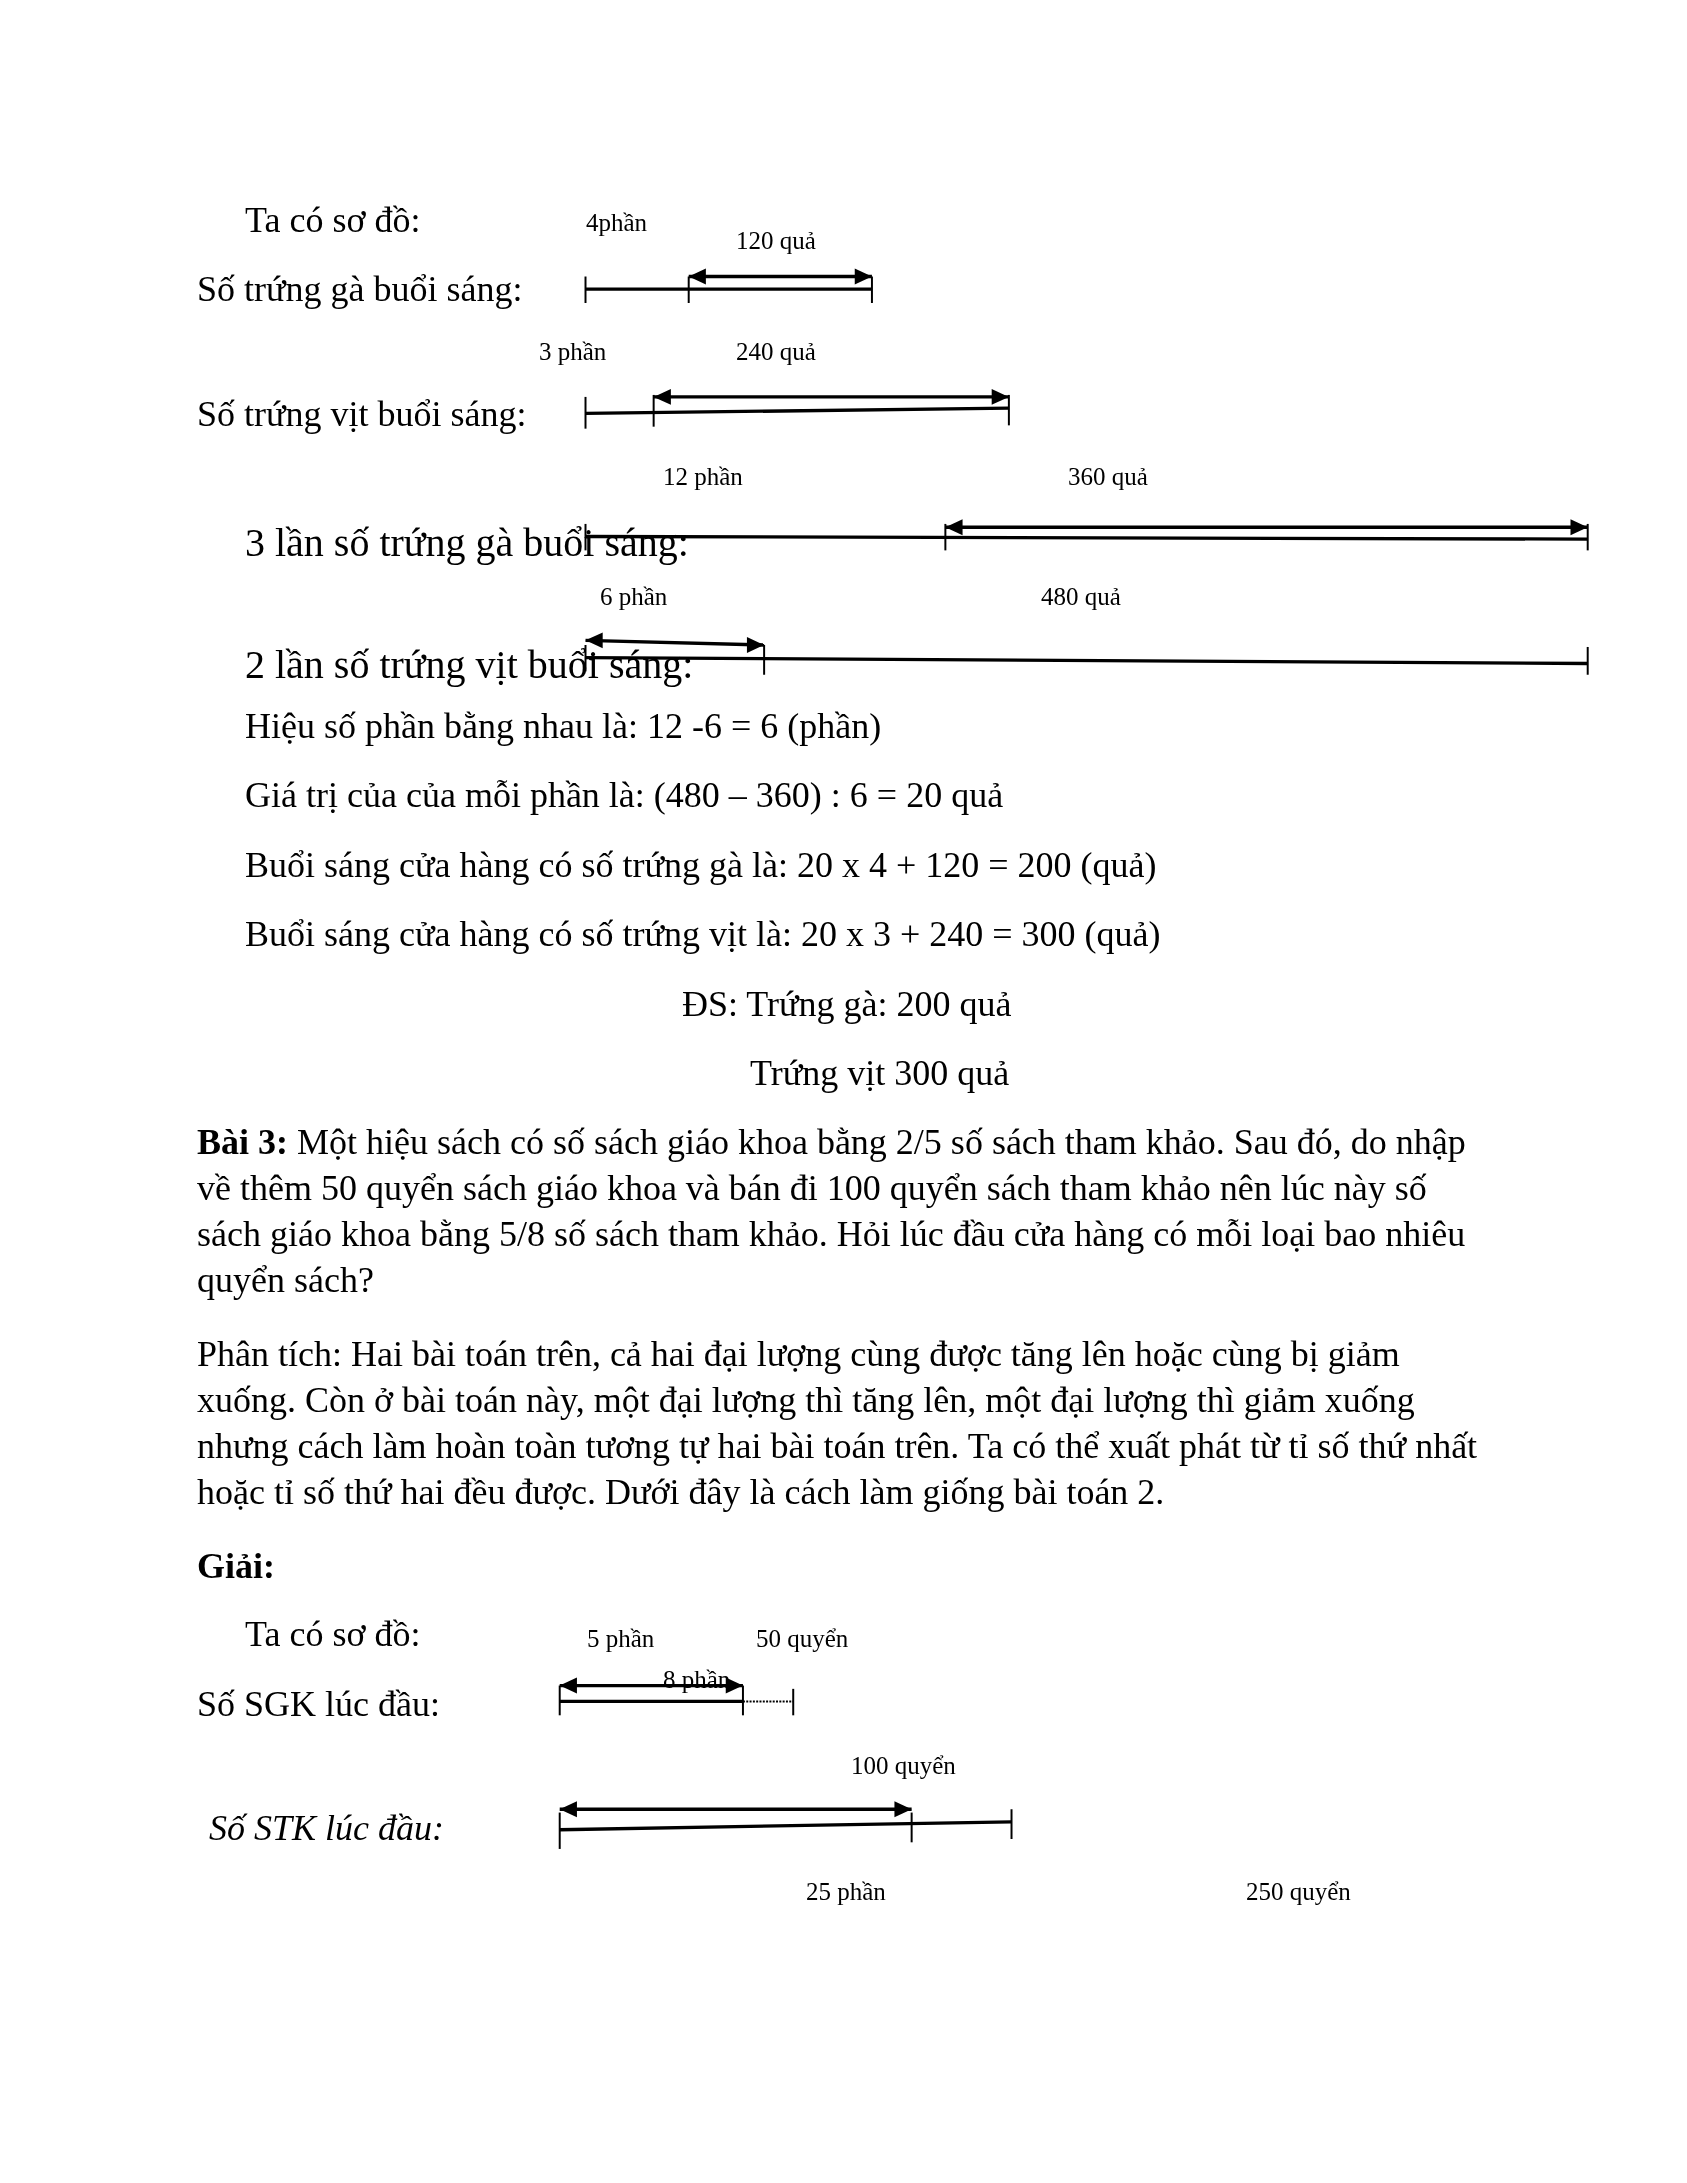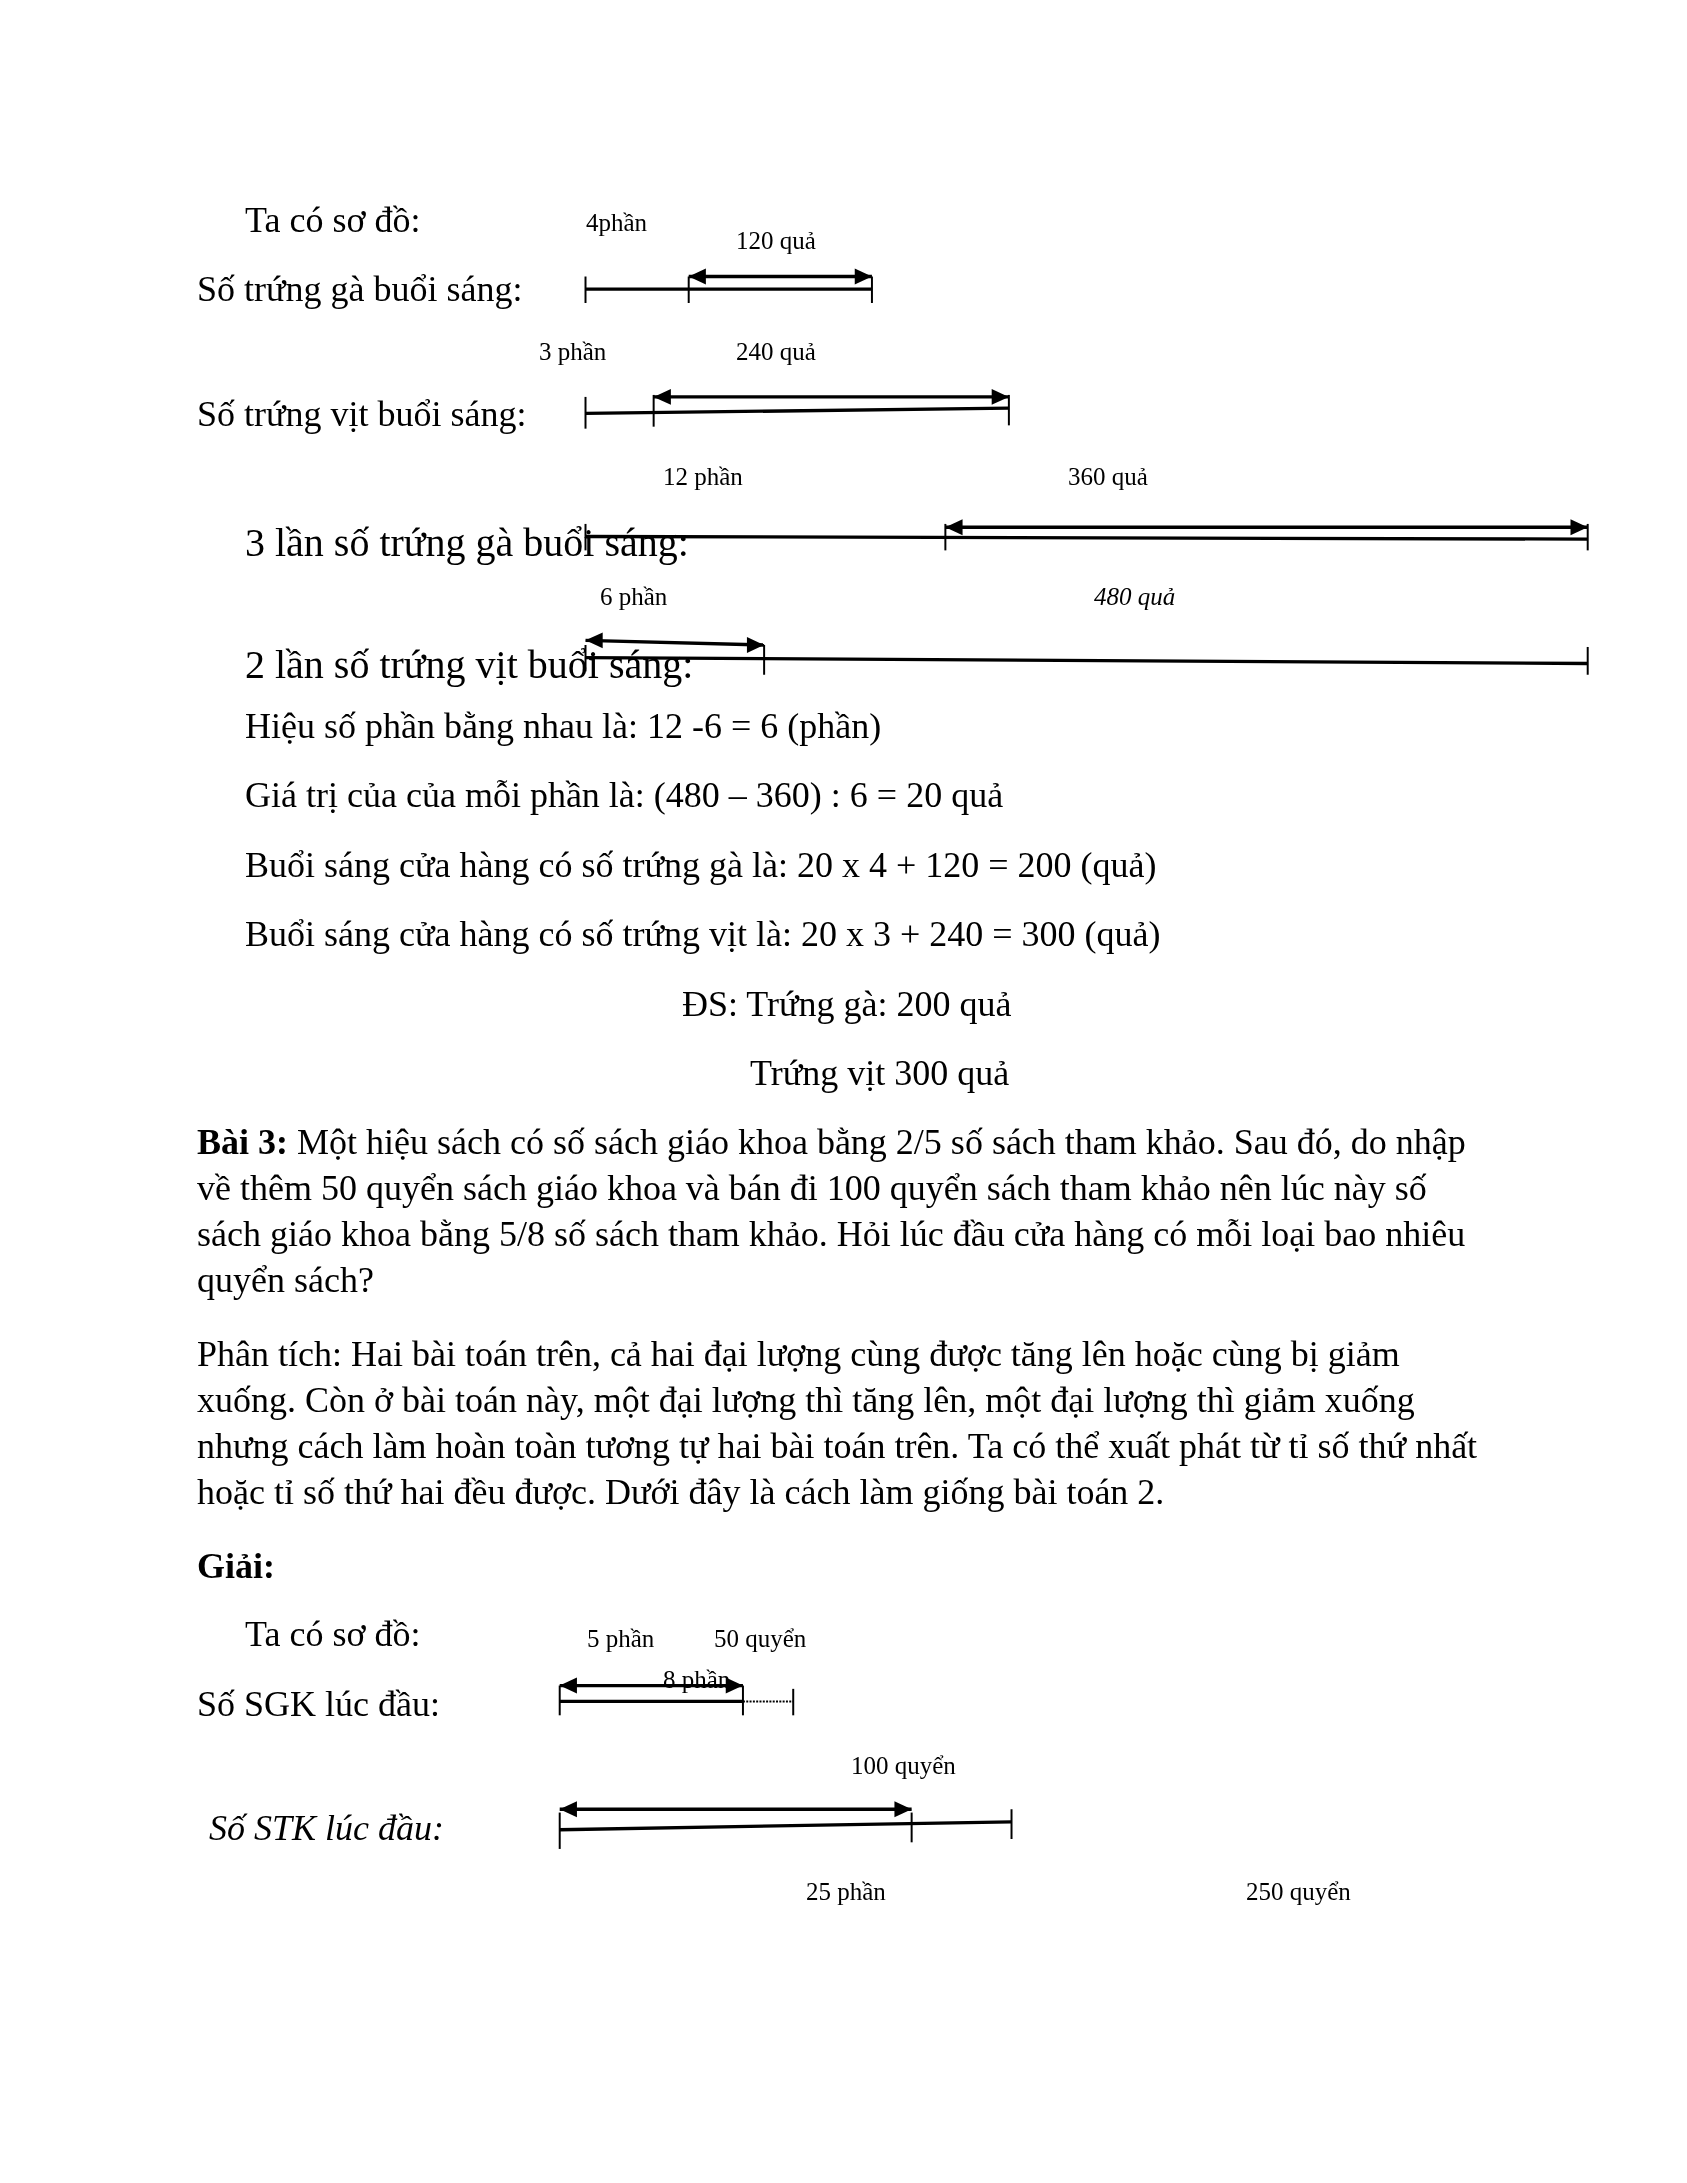--- a/index.html
+++ b/index.html
@@ -24,21 +24,21 @@
 
 <div class="t small" style="left:539px; top:339px;">3 phần</div>
 <div class="t small" style="left:736px; top:339px;">240 quả</div>
 <div class="t big" style="left:197px; top:396px;">Số trứng vịt buổi sáng:</div>
 
 <div class="t small" style="left:663px; top:464px;">12 phần</div>
 <div class="t small" style="left:1068px; top:464px;">360 quả</div>
 <div class="t mid" style="left:197px; top:523px;">3 lần số trứng gà buổi sáng:</div>
 
 <div class="t small" style="left:600px; top:584px;">6 phần</div>
-<div class="t small" style="left:1094px; top:584px;font-style:italic;">480 quả</div>
+<div class="t small" style="left:1041px; top:584px;">480 quả</div>
 <div class="t mid" style="left:197px; top:645px;">2 lần số trứng vịt buổi sáng:</div>
 
 <svg class="diag" width="1687" height="2183" viewBox="0 0 2550 3300">
   <defs>
     <marker id="ah" markerWidth="10" markerHeight="10" refX="9" refY="5" orient="auto" markerUnits="userSpaceOnUse">
       <path d="M0,0 L10,5 L0,10 z" fill="#000"></path>
     </marker>
   </defs>
   <g stroke="#000" fill="none">
 
@@ -127,21 +127,21 @@
 <div class="para" style="top:1119px;">
   <p><b>Bài 3:</b><span> Một hiệu sách có số sách giáo khoa bằng 2/5 số sách tham khảo. Sau đó, do nhập về thêm 50 quyển sách giáo khoa và bán đi 100 quyển sách tham khảo nên lúc này số sách giáo khoa bằng 5/8 số sách tham khảo. Hỏi lúc đầu cửa hàng có mỗi loại bao nhiêu quyển sách?</span></p>
 </div>
 <div class="para" style="top:1331px;">
   <p>Phân tích: Hai bài toán trên, cả hai đại lượng cùng được tăng lên hoặc cùng bị giảm xuống. Còn ở bài toán này, một đại lượng thì tăng lên, một đại lượng thì giảm xuống nhưng cách làm hoàn toàn tương tự hai bài toán trên. Ta có thể xuất phát từ tỉ số thứ nhất hoặc tỉ số thứ hai đều được. Dưới đây là cách làm giống bài toán 2.</p>
 </div>
 <div class="t big" style="left:197px; top:1548px; font-weight:bold;">Giải:</div>
 
 <div class="t big" style="left:245px; top:1616px;">Ta có sơ đồ:</div>
 <div class="t small" style="left:587px; top:1626px;">5 phần</div>
-<div class="t small" style="left:714px; top:1626px;">50 quyển</div>
+<div class="t small" style="left:756px; top:1626px;">50 quyển</div>
 <div class="t big" style="left:197px; top:1686px;">Số SGK lúc đầu:</div>
 
 <div class="t small" style="left:663px; top:1667px;">8 phần</div>
 <div class="t small" style="left:851px; top:1753px;">100 quyển</div>
 <div class="t big" style="left:209px; top:1810px;font-style:italic;">Số STK lúc đầu:</div>
 
 <div class="t small" style="left:806px; top:1879px;">25 phần</div>
 <div class="t small" style="left:1246px; top:1879px;">250 quyển</div>
 
 

